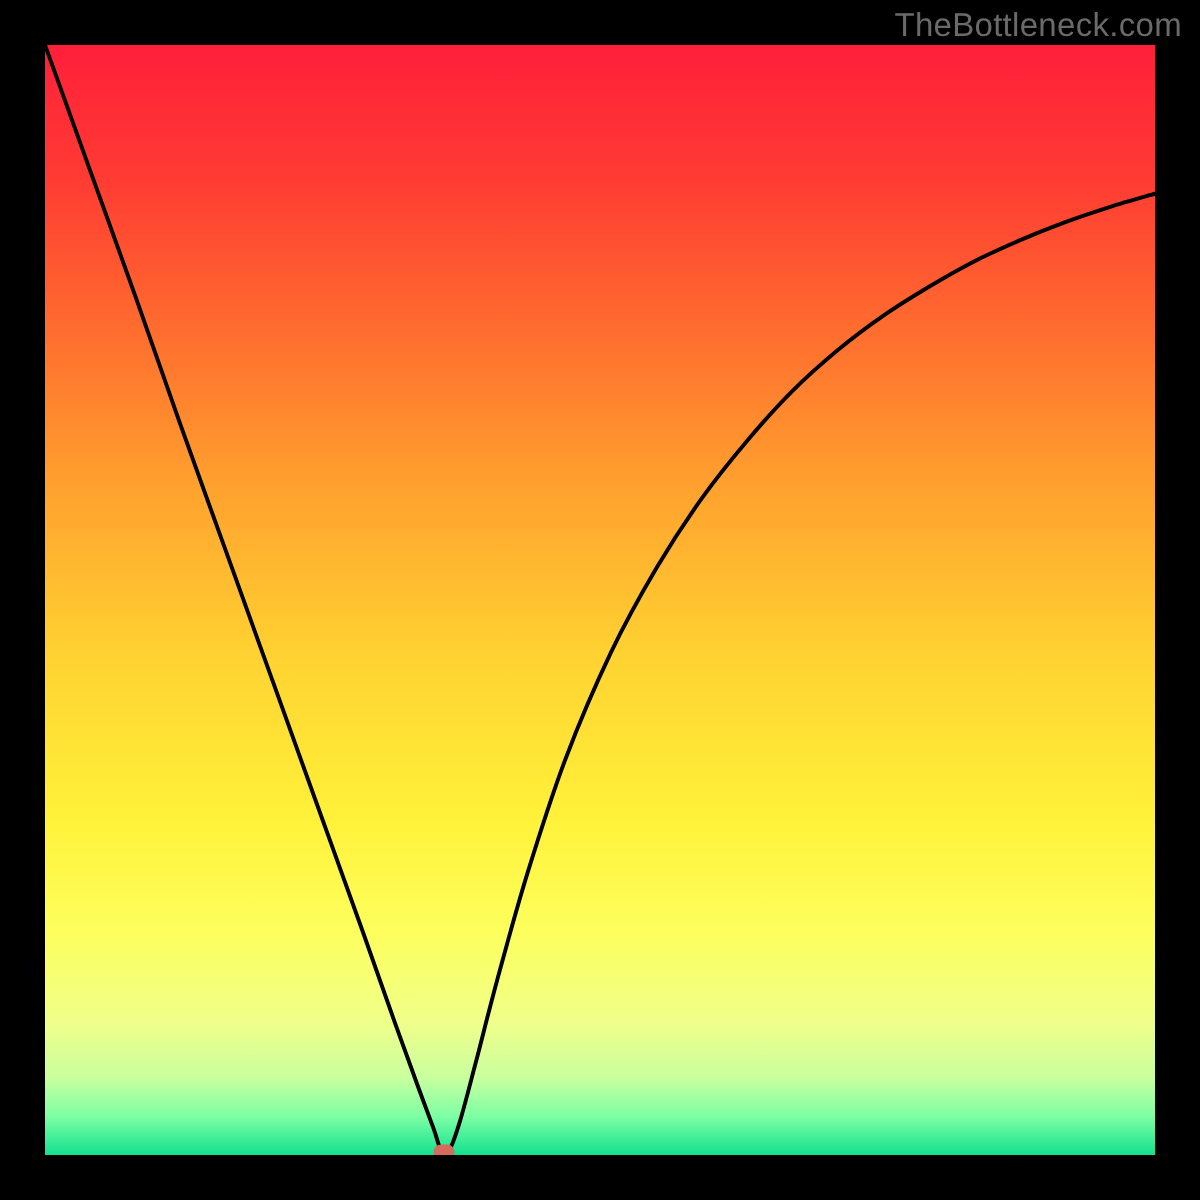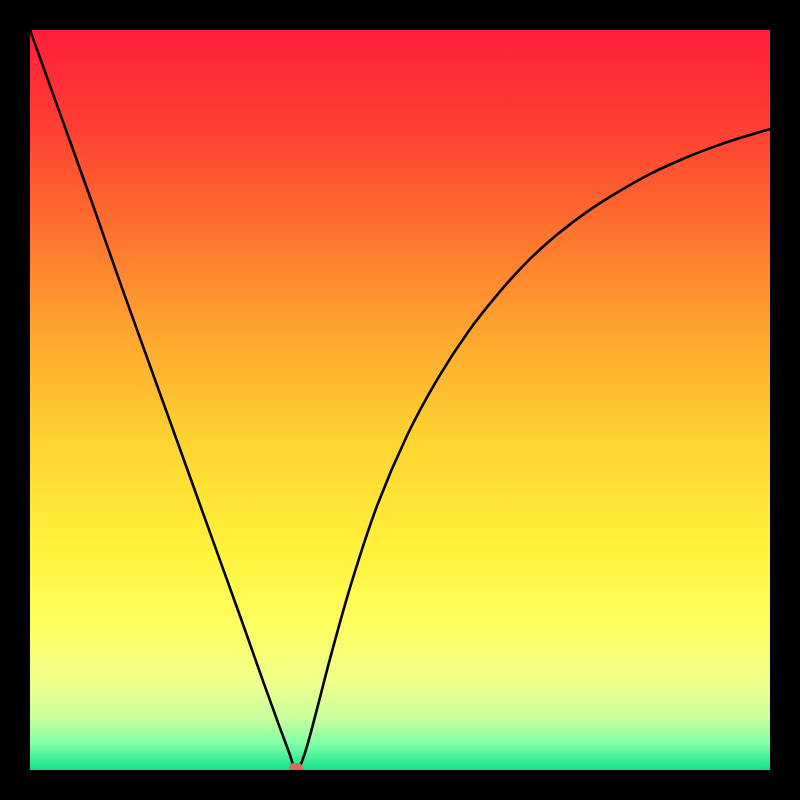--- a/index.html
+++ b/index.html
@@ -86,14 +86,15 @@
     </svg>
 
     <svg class="curve" viewBox="0 0 740 740" preserveAspectRatio="none">
       <path id="curve-path" d="M 0.00 0.00 C 5.06 14.06, 20.23 56.24, 30.34 84.36 C 40.45 112.48, 50.69 140.60, 60.68 168.72 C 70.67 196.84, 80.29 224.96, 90.28 253.08 C 100.27 281.20, 110.51 309.32, 120.62 337.44 C 130.73 365.56, 140.85 393.68, 150.96 421.80 C 161.07 449.92, 171.19 478.04, 181.30 506.16 C 191.41 534.28, 202.88 565.98, 211.64 590.52 C 220.40 615.06, 227.55 635.78, 233.84 653.42 C 240.13 671.06, 245.19 684.87, 249.38 696.34 C 253.57 707.81, 256.53 715.46, 259.00 722.24 C 261.47 729.02, 262.45 734.57, 264.18 737.04 C 265.91 739.51, 267.26 740.37, 269.36 737.04 C 271.46 733.71, 273.80 726.80, 276.76 717.06 C 279.72 707.32, 282.93 694.49, 287.12 678.58 C 291.31 662.67, 296.12 642.81, 301.92 621.60 C 307.72 600.39, 314.38 575.60, 321.90 551.30 C 329.42 527.00, 337.81 500.24, 347.06 475.82 C 356.31 451.40, 367.29 425.99, 377.40 404.78 C 387.51 383.57, 397.63 365.68, 407.74 348.54 C 417.85 331.40, 427.97 316.10, 438.08 301.92 C 448.19 287.74, 458.43 275.28, 468.42 263.44 C 478.41 251.60, 488.03 240.87, 498.02 230.88 C 508.01 220.89, 518.25 211.89, 528.36 203.50 C 538.47 195.11, 548.59 187.59, 558.70 180.56 C 568.81 173.53, 578.93 167.36, 589.04 161.32 C 599.15 155.28, 609.27 149.48, 619.38 144.30 C 629.49 139.12, 639.73 134.56, 649.72 130.24 C 659.71 125.92, 669.33 122.10, 679.32 118.40 C 689.31 114.70, 699.55 111.25, 709.66 108.04 C 719.77 104.83, 734.94 100.64, 740.00 99.16" fill="none" stroke="#000" stroke-width="2.6" stroke-linejoin="round" stroke-linecap="round"></path>
     </svg>
 
     <div class="marker" id="marker" style="left: 266.4px; top: 737.78px; background: rgb(214, 106, 92);"></div>
 
   </div>
 
+  <div class="watermark">TheBottleneck.com</div>
 
 </div>
 
 </body></html>

